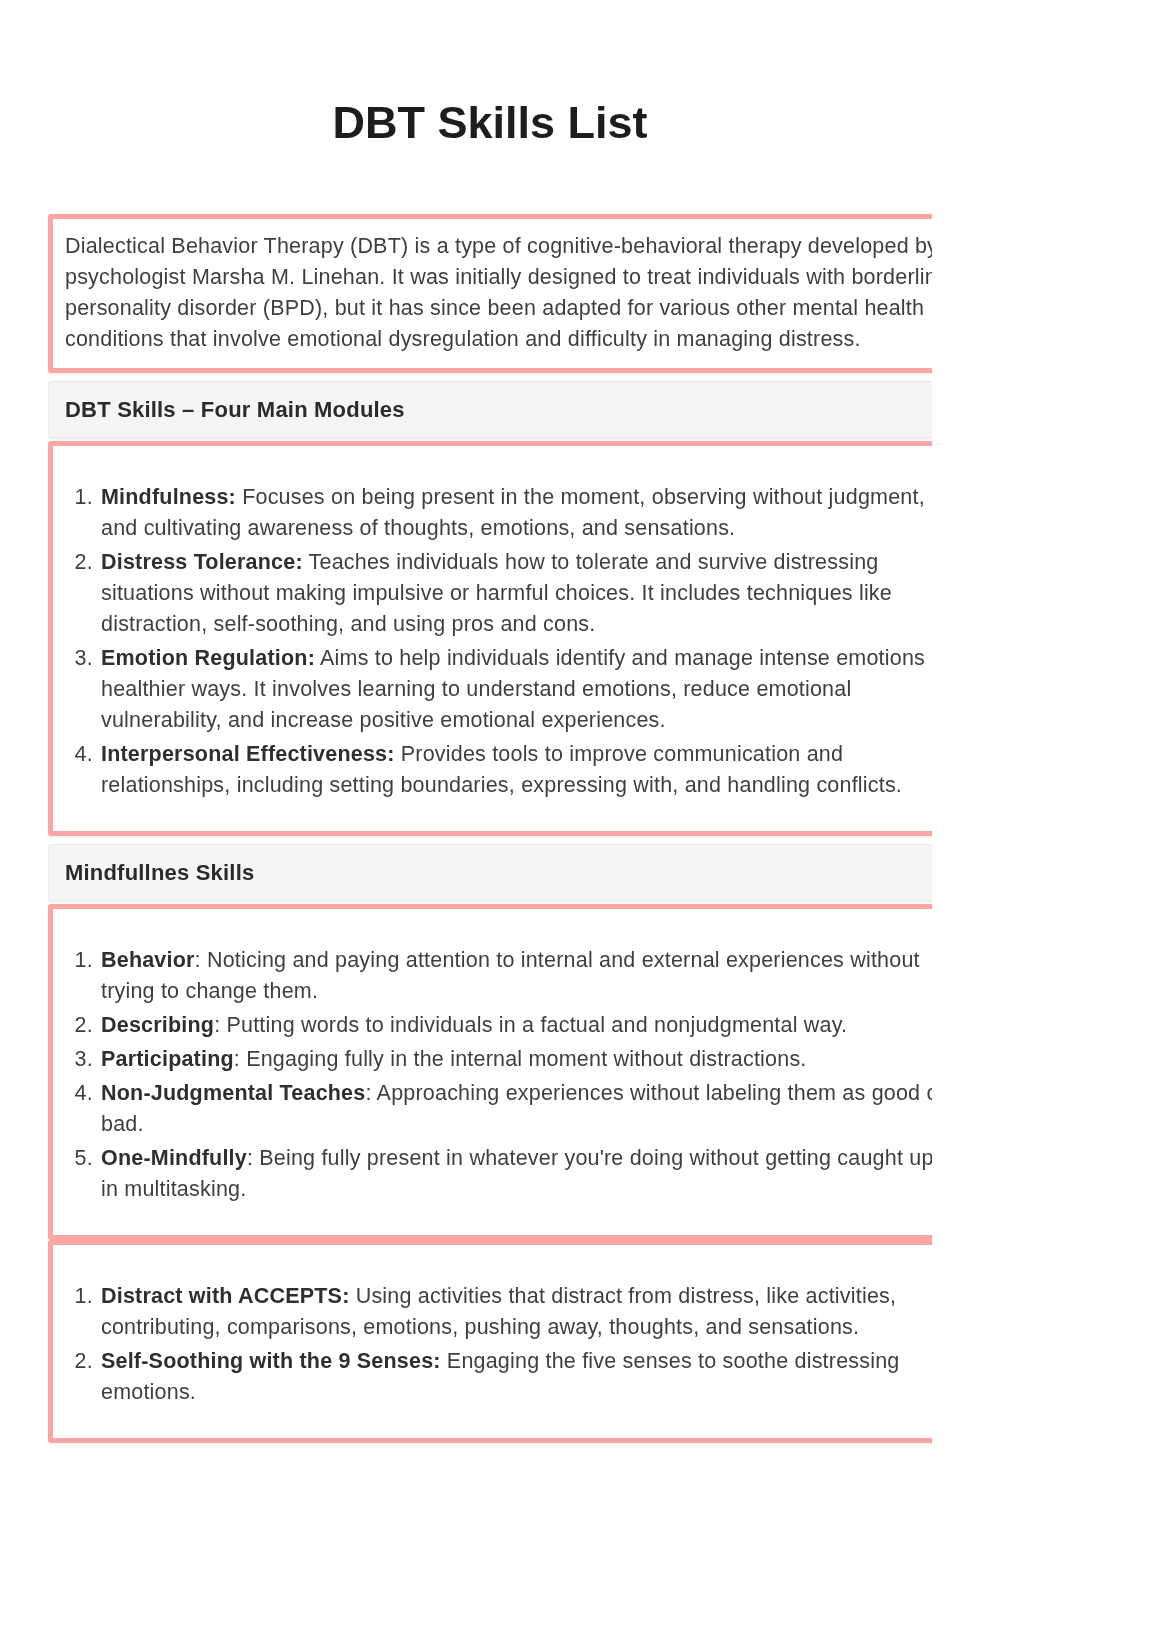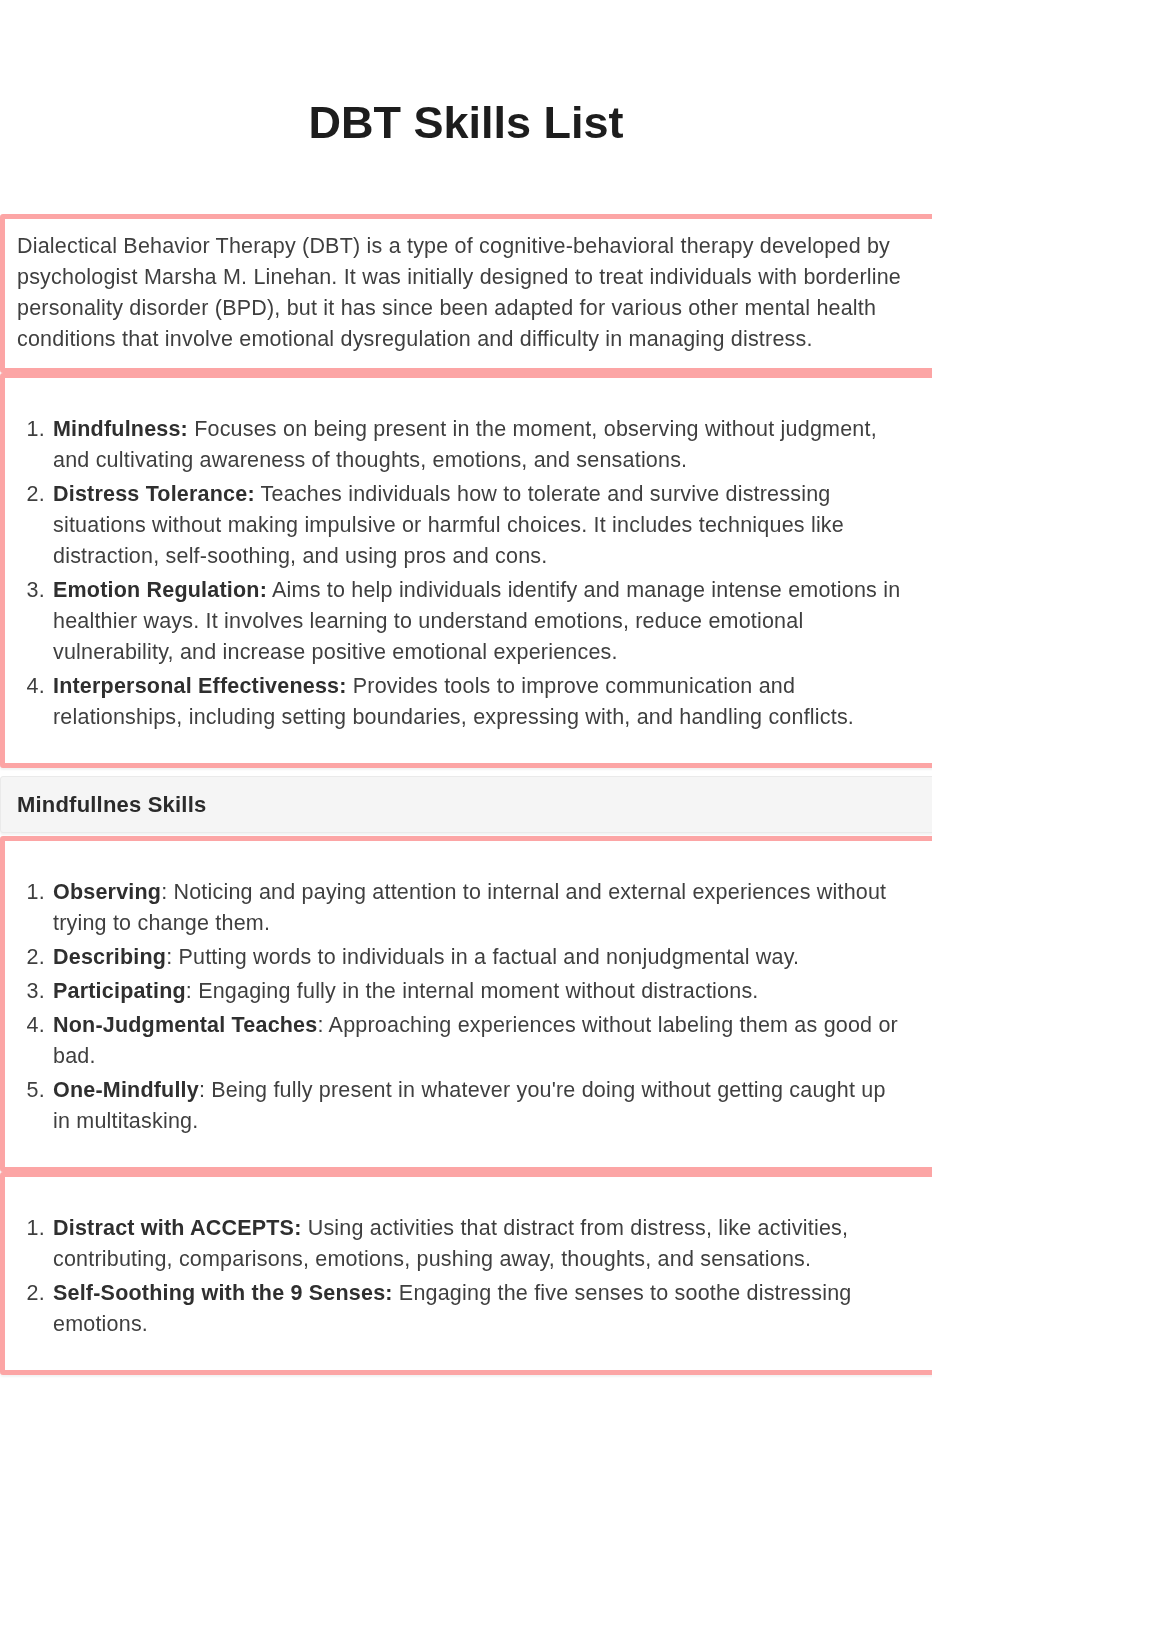--- a/index.html
+++ b/index.html
@@ -9,20 +9,21 @@
     height: 1630px;
     background: #ffffff;
     font-family: "Liberation Sans", "DejaVu Sans", sans-serif;
     color: #3f3f3f;
     -webkit-font-smoothing: antialiased;
   }
   .page {
     width: 932px;
     height: 1630px;
     overflow: hidden;
+    padding-left: 48px;
   }
   h1.doc-title {
     margin: 100px 0 68px 0;
     text-align: center;
     font-size: 45px;
     line-height: 46px;
     font-weight: 700;
     color: #1d1d1d;
     letter-spacing: 0px;
   }
@@ -79,35 +80,38 @@
 <div class="page">
 
   <h1 class="doc-title">DBT Skills List</h1>
 
   <div class="container">
 
     <section class="card intro">
       <p>Dialectical Behavior Therapy (DBT) is a type of cognitive-behavioral therapy developed by psychologist Marsha M. Linehan. It was initially designed to treat individuals with borderline personality disorder (BPD), but it has since been adapted for various other mental health conditions that involve emotional dysregulation and difficulty in managing distress.</p>
     </section>
 
+    <div class="band">
+      <h2>DBT Skills – Four Main Modules</h2>
+    </div>
     <section class="card">
       <ol>
           <li><strong>Mindfulness:</strong><span> Focuses on being present in the moment, observing without judgment, and cultivating awareness of thoughts, emotions, and sensations.</span></li>
           <li><strong>Distress Tolerance:</strong><span> Teaches individuals how to tolerate and survive distressing situations without making impulsive or harmful choices. It includes techniques like distraction, self-soothing, and using pros and cons.</span></li>
           <li><strong>Emotion Regulation:</strong><span> Aims to help individuals identify and manage intense emotions in healthier ways. It involves learning to understand emotions, reduce emotional vulnerability, and increase positive emotional experiences.</span></li>
           <li><strong>Interpersonal Effectiveness:</strong><span> Provides tools to improve communication and relationships, including setting boundaries, expressing with, and handling conflicts.</span></li>
         </ol>
     </section>
 
     <div class="band">
       <h2>Mindfullnes Skills</h2>
     </div>
     <section class="card">
       <ol>
-          <li><strong>Observing</strong><span>: Noticing and paying attention to internal and external experiences without trying to change them.</span></li>
+          <li><strong>Behavior</strong><span>: Noticing and paying attention to internal and external experiences without trying to change them.</span></li>
           <li><strong>Describing</strong><span>: Putting words to individuals in a factual and nonjudgmental way.</span></li>
           <li><strong>Participating</strong><span>: Engaging fully in the internal moment without distractions.</span></li>
           <li><strong>Non-Judgmental Teaches</strong><span>: Approaching experiences without labeling them as good or bad.</span></li>
           <li><strong>One-Mindfully</strong><span>: Being fully present in whatever you're doing without getting caught up in multitasking.</span></li>
         </ol>
     </section>
 
     <section class="card">
       <ol>
           <li><strong>Distract with ACCEPTS:</strong><span> Using activities that distract from distress, like activities, contributing, comparisons, emotions, pushing away, thoughts, and sensations.</span></li>

